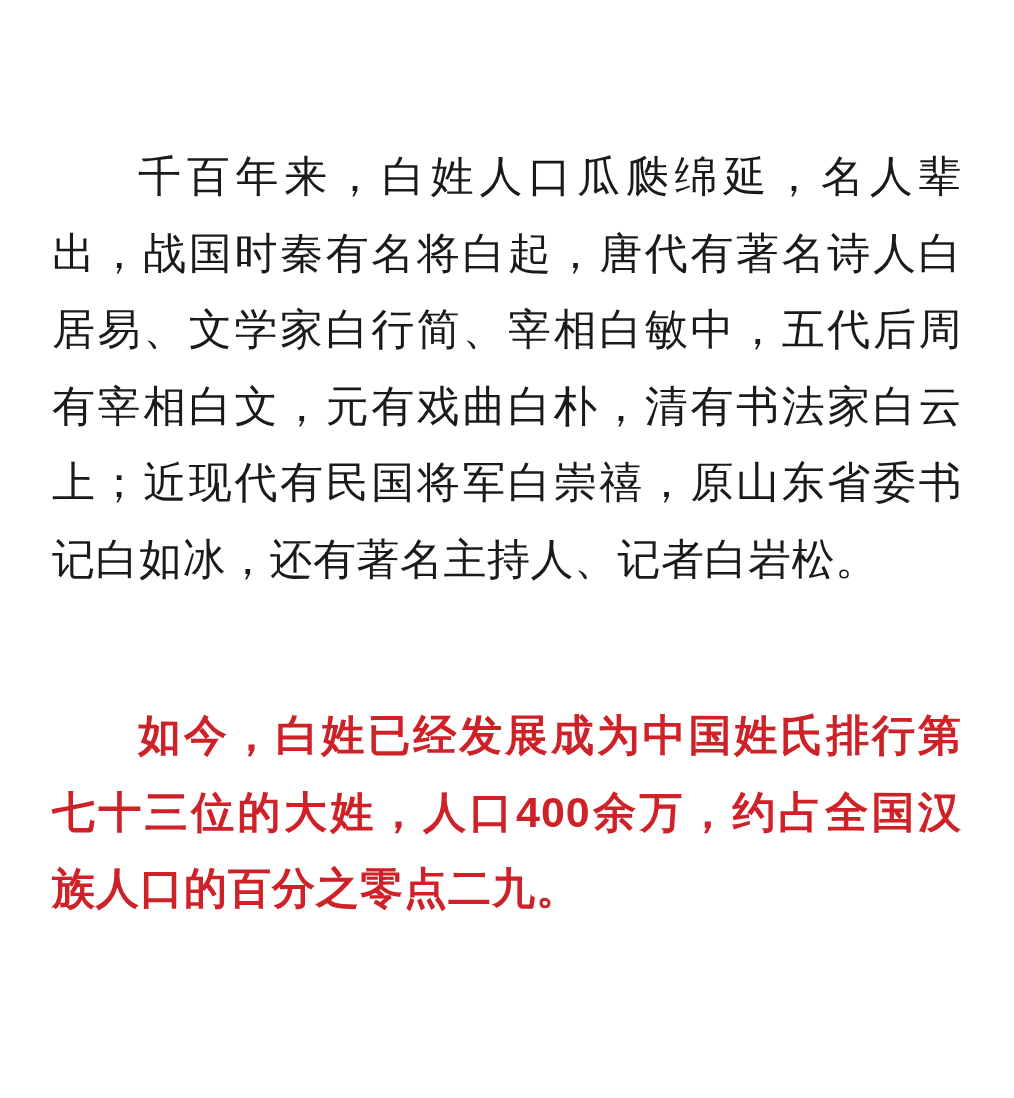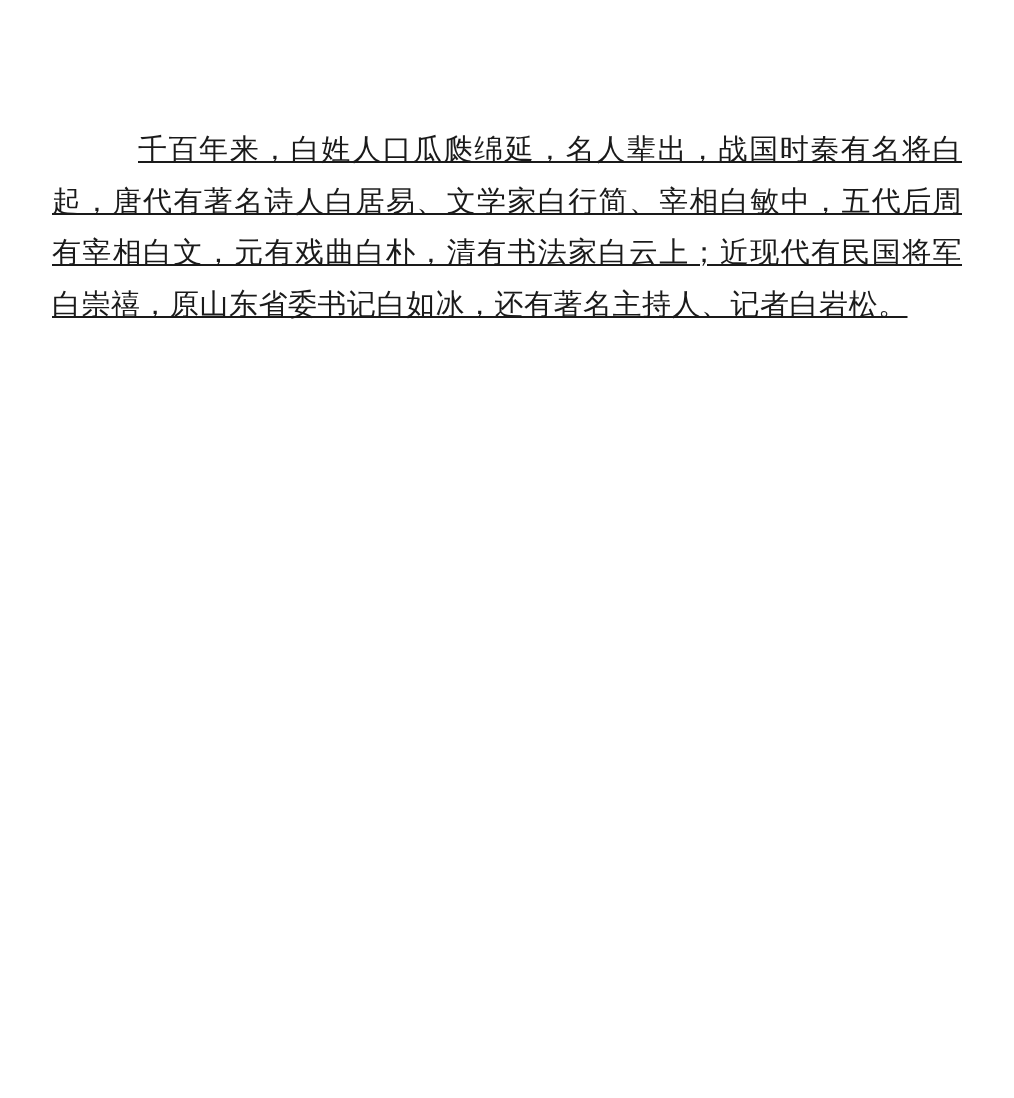--- a/index.html
+++ b/index.html
@@ -15,38 +15,38 @@
   }
   .page {
     position: relative;
     width: 1014px;
     height: 1098px;
     background: #ffffff;
     box-sizing: border-box;
     padding: 95px 52px 0 52px;
   }
   .para {
-    font-size: 29px;
+    font-size: 43px;
     line-height: 1.78;
     letter-spacing: 0.5px;
     text-align: justify;
     text-justify: inter-ideograph;
-    text-decoration: underline;
   }
   .para-body {
     color: #1a1a1a;
     font-weight: 400;
     text-indent: 86px;
   }
   .para-highlight {
     color: #cf2228;
     font-weight: 700;
     text-indent: 86px;
     margin-top: 100px;
     letter-spacing: 1px;
   }
 </style>
 </head>
 <body>
 
 <div class="page">
   <p class="para para-body">千百年来，白姓人口瓜瓞绵延，名人辈出，战国时秦有名将白起，唐代有著名诗人白居易、文学家白行简、宰相白敏中，五代后周有宰相白文，元有戏曲白朴，清有书法家白云上；近现代有民国将军白崇禧，原山东省委书记白如冰，还有著名主持人、记者白岩松。</p>
+  <p class="para para-highlight">如今，白姓已经发展成为中国姓氏排行第七十三位的大姓，人口400余万，约占全国汉族人口的百分之零点二九。</p>
 </div>
 
 </body></html>

